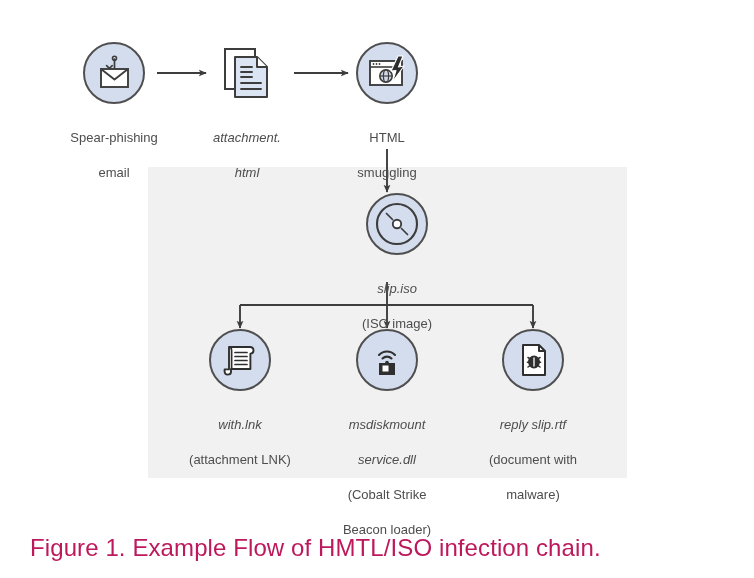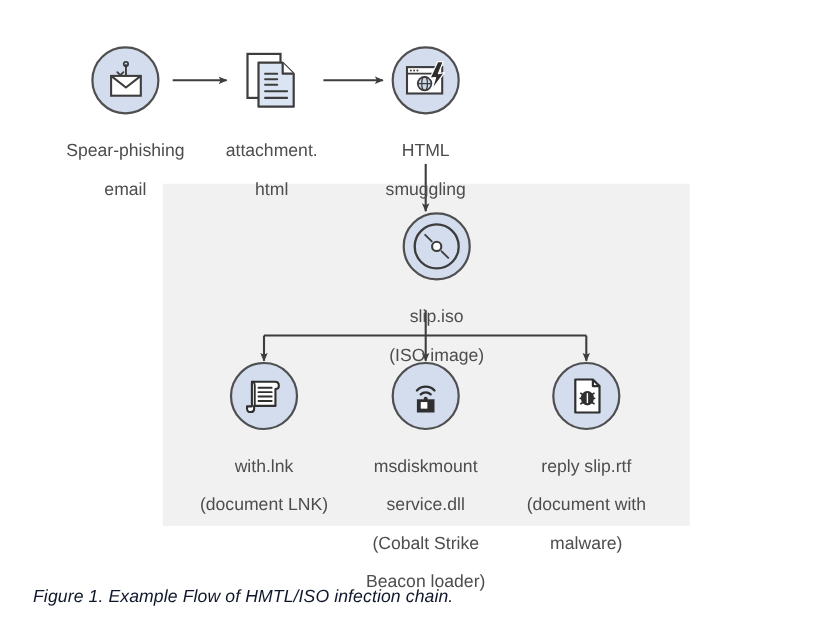--- a/index.html
+++ b/index.html
@@ -52,48 +52,48 @@
     width: 62px;
     height: 62px;
     margin: 0 auto;
     display: flex;
     align-items: center;
     justify-content: center;
     position: relative;
   }
   .node-label {
     margin-top: 7px;
-    font-size: 16px;
+    font-size: 13px;
     line-height: 17.5px;
     color: #4d4d4d;
     white-space: pre-line;
   }
   .label-italic-line {
+    font-style: italic;
     display: block;
   }
   .label-plain-line {
     font-style: normal;
     display: block;
   }
   
   #connectors {
     position: absolute;
     left: 0; top: 0;
     width: 754px;
     height: 578px;
     pointer-events: none;
   }
   
   .caption {
     position: absolute;
     left: 30px;
     top: 534px;
-    font-size: 16px;
-    font-style: italic;
-    color: #0f172a;
+    font-size: 24px;
+    color: #be185d;
     letter-spacing: 0.1px;
   }
 </style>
 </head>
 <body>
 
 <div id="figure-root">
 
   <div class="panel"></div>
 
@@ -210,21 +210,21 @@
         <g stroke="#2f2f2f" stroke-width="1.7" stroke-linecap="round">
           <line x1="16" y1="13.5" x2="28" y2="13.5"></line>
           <line x1="16" y1="17.5" x2="28" y2="17.5"></line>
           <line x1="16" y1="21.5" x2="28" y2="21.5"></line>
           <line x1="16" y1="25.5" x2="28" y2="25.5"></line>
         </g>
       </svg>
     </div>
     <div class="node-label">
       <span class="label-italic-line">with.lnk</span>
-      <span class="label-plain-line">(document LNK)</span>
+      <span class="label-plain-line">(attachment LNK)</span>
     </div>
   </div>
 
   <div class="node" style="left:318px; top:329px; width:138px;">
     <div class="icon-circle">
       <svg width="42" height="42" viewBox="0 0 42 42">
 
         <path d="M13 16 A11 11 0 0 1 29 16" fill="none" stroke="#2f2f2f" stroke-width="2.1" stroke-linecap="round"></path>
         <path d="M16.5 19.5 A6.4 6.4 0 0 1 25.5 19.5" fill="none" stroke="#2f2f2f" stroke-width="2.1" stroke-linecap="round"></path>
         <circle cx="21" cy="23.5" r="1.8" fill="#2f2f2f"></circle>

